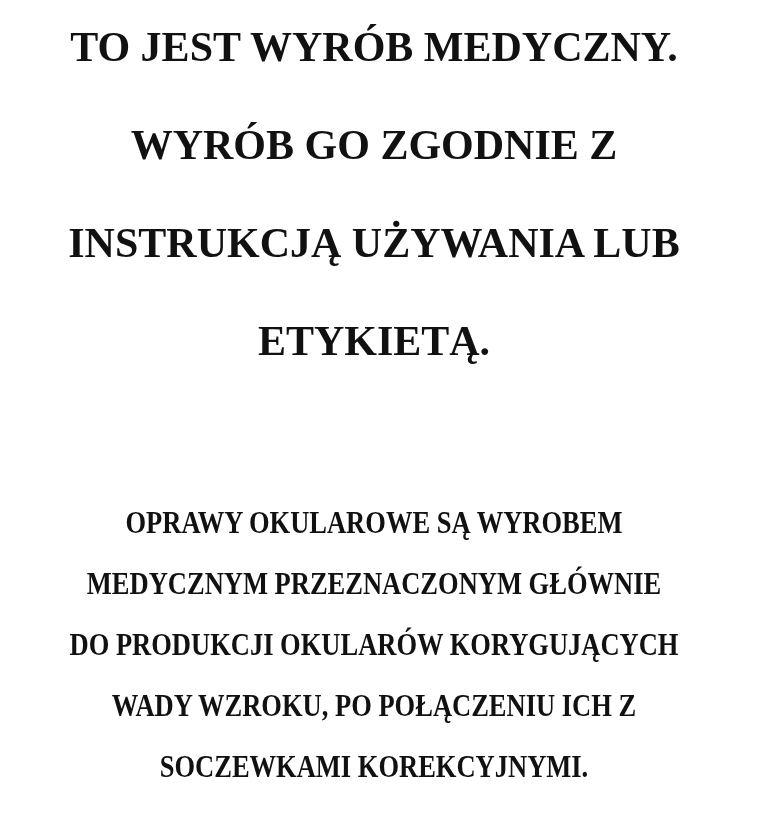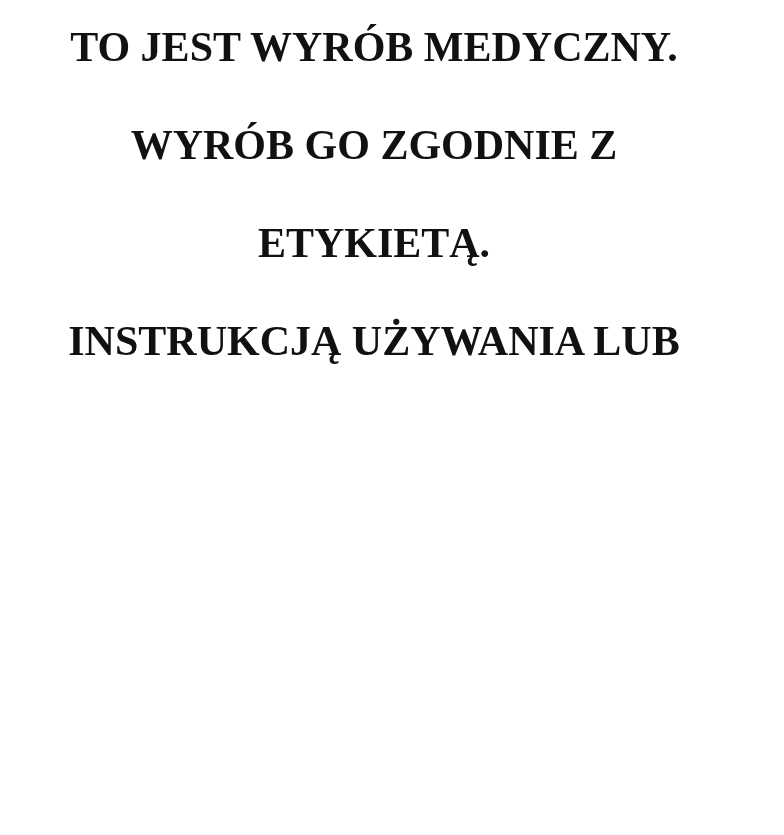--- a/index.html
+++ b/index.html
@@ -50,18 +50,25 @@
   }
 </style>
 </head>
 <body>
 
 <div class="notice">
 
   <div class="heading">
     <div class="heading-line">TO JEST WYRÓB MEDYCZNY.</div>
     <div class="heading-line">WYRÓB GO ZGODNIE Z</div>
+    <div class="heading-line">INSTRUKCJĄ UŻYWANIA LUB</div>
     <div class="heading-line">ETYKIETĄ.</div>
-    <div class="heading-line">INSTRUKCJĄ UŻYWANIA LUB</div>
   </div>
 
+  <div class="body-text">
+    <div class="body-line">OPRAWY OKULAROWE SĄ WYROBEM</div>
+    <div class="body-line">MEDYCZNYM PRZEZNACZONYM GŁÓWNIE</div>
+    <div class="body-line">DO PRODUKCJI OKULARÓW KORYGUJĄCYCH</div>
+    <div class="body-line">WADY WZROKU, PO POŁĄCZENIU ICH Z</div>
+    <div class="body-line">SOCZEWKAMI KOREKCYJNYMI.</div>
+  </div>
 
 </div>
 
 </body></html>

